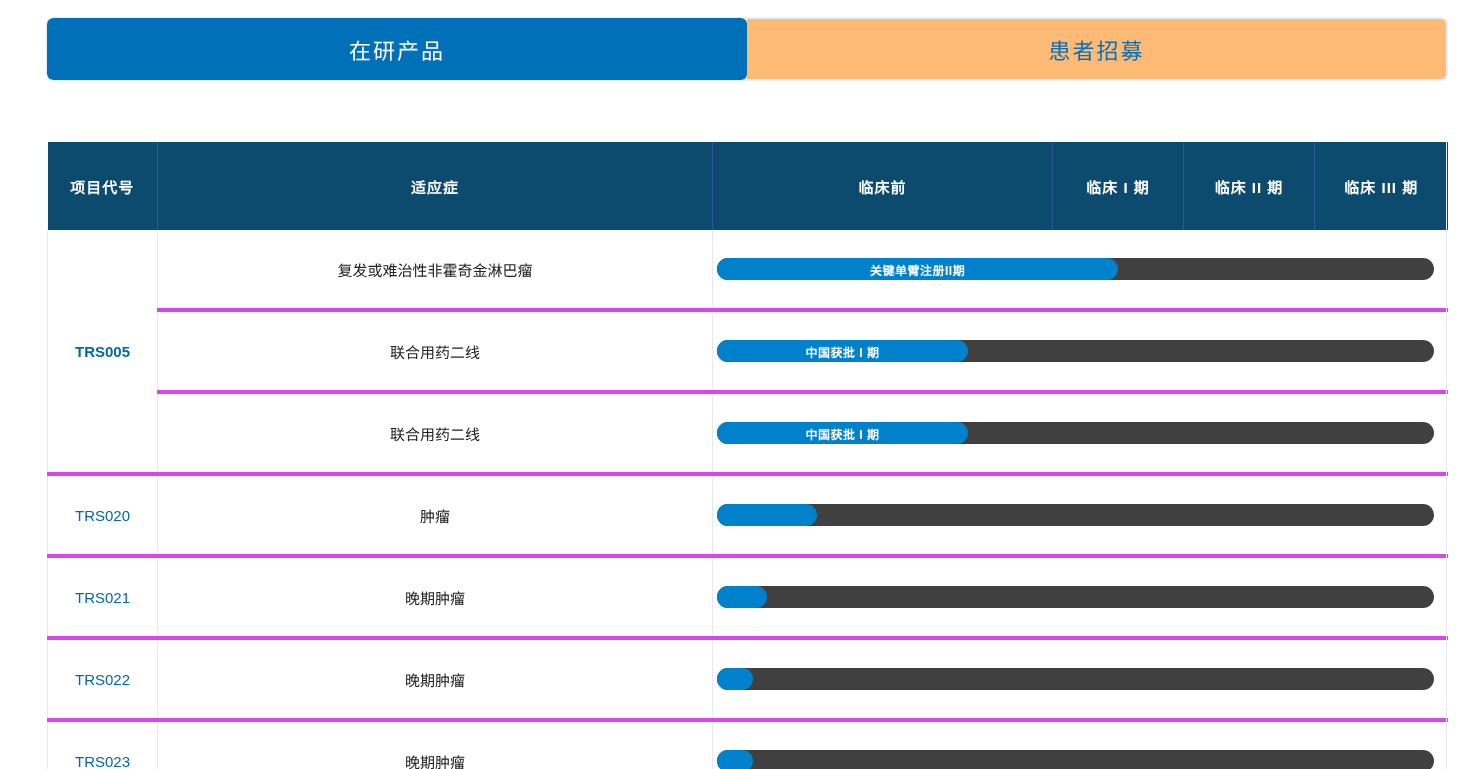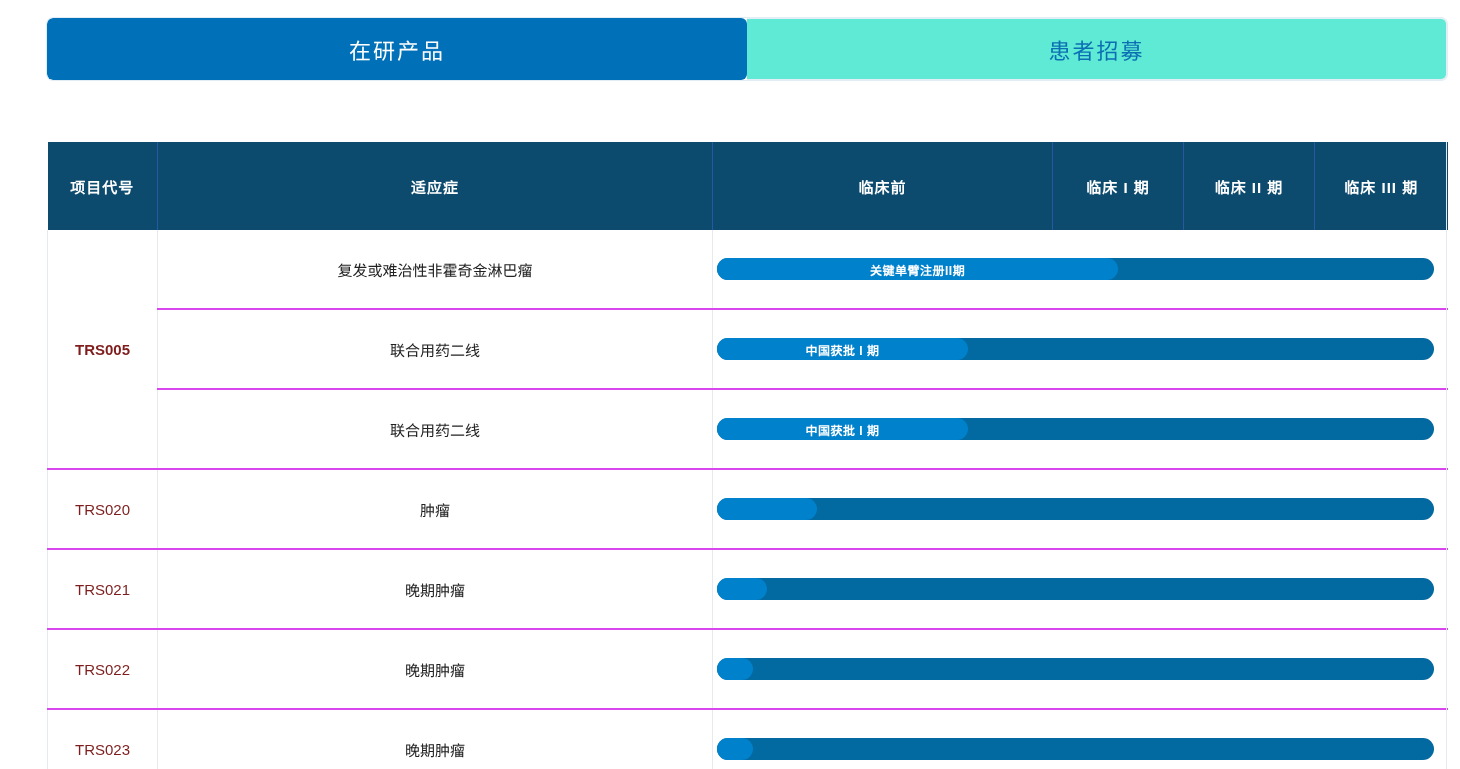--- a/index.html
+++ b/index.html
@@ -38,21 +38,21 @@
     letter-spacing: 2px;
     cursor: pointer;
     user-select: none;
   }
   .tab.active {
     background: #0070b8;
     color: #ffffff;
     border-radius: 6px;
   }
   .tab.inactive {
-    background: #5eead4;
+    background: #fdba74;
     color: #0c6fb4;
     border: 1px solid #e4eef6;
     border-left: none;
     border-radius: 0 6px 6px 0;
     box-sizing: border-box;
   }
 
   
   .table-wrap {
     position: absolute;
@@ -72,32 +72,32 @@
     font-weight: bold;
     height: 86px;
     text-align: center;
     vertical-align: middle;
     border-right: 1px solid #2a57a4;
     letter-spacing: 1px;
   }
   table.pipeline thead th:last-child { border-right: none; }
 
   table.pipeline tbody td {
-    border-bottom: 2px solid #d946ef;
+    border-bottom: 4px solid #d946ef;
     border-right: 1px solid #e6eaee;
     font-size: 15px;
     color: #222;
     text-align: center;
     vertical-align: middle;
     background: #ffffff;
     height: 76px;
   }
   table.pipeline tbody td.code {
     border-left: 1px solid #e6eaee;
-    color: #7f1d1d;
+    color: #0369a1;
   }
   table.pipeline tbody td.code.bold { font-weight: bold; }
   table.pipeline tbody td.bar-cell {
     border-right: none;
     padding: 0 14px 0 4px;
   }
   table.pipeline tbody tr:last-child td { border-bottom: 1px solid #e6eaee; }
 
   
   .table-wrap::after {
@@ -106,21 +106,21 @@
     right: 0; top: 0; bottom: 0;
     width: 1px;
     background: #e6eaee;
   }
 
   
   .bar-track {
     position: relative;
     height: 22px;
     border-radius: 11px;
-    background: #0369a1;
+    background: #404040;
     width: 100%;
   }
   .bar-fill {
     position: absolute;
     left: 0; top: 0;
     height: 22px;
     border-radius: 11px;
     background: #0081cc;
     display: flex;
     align-items: center;

